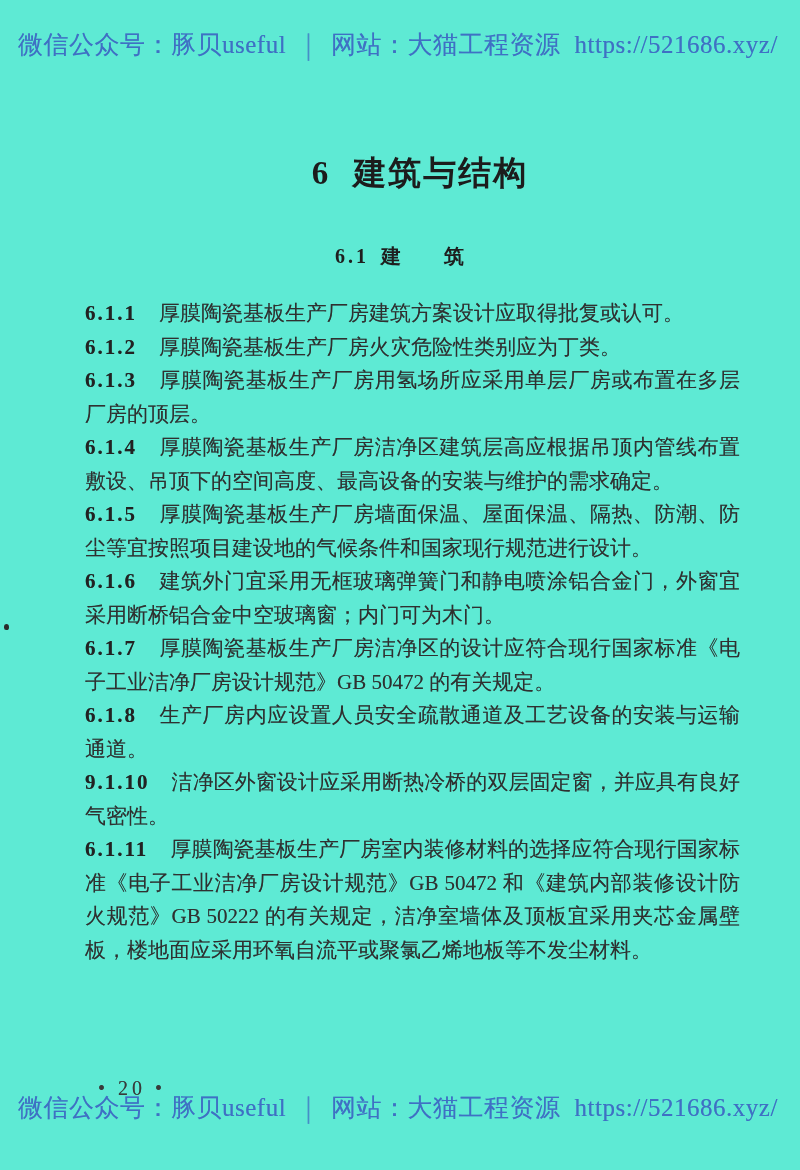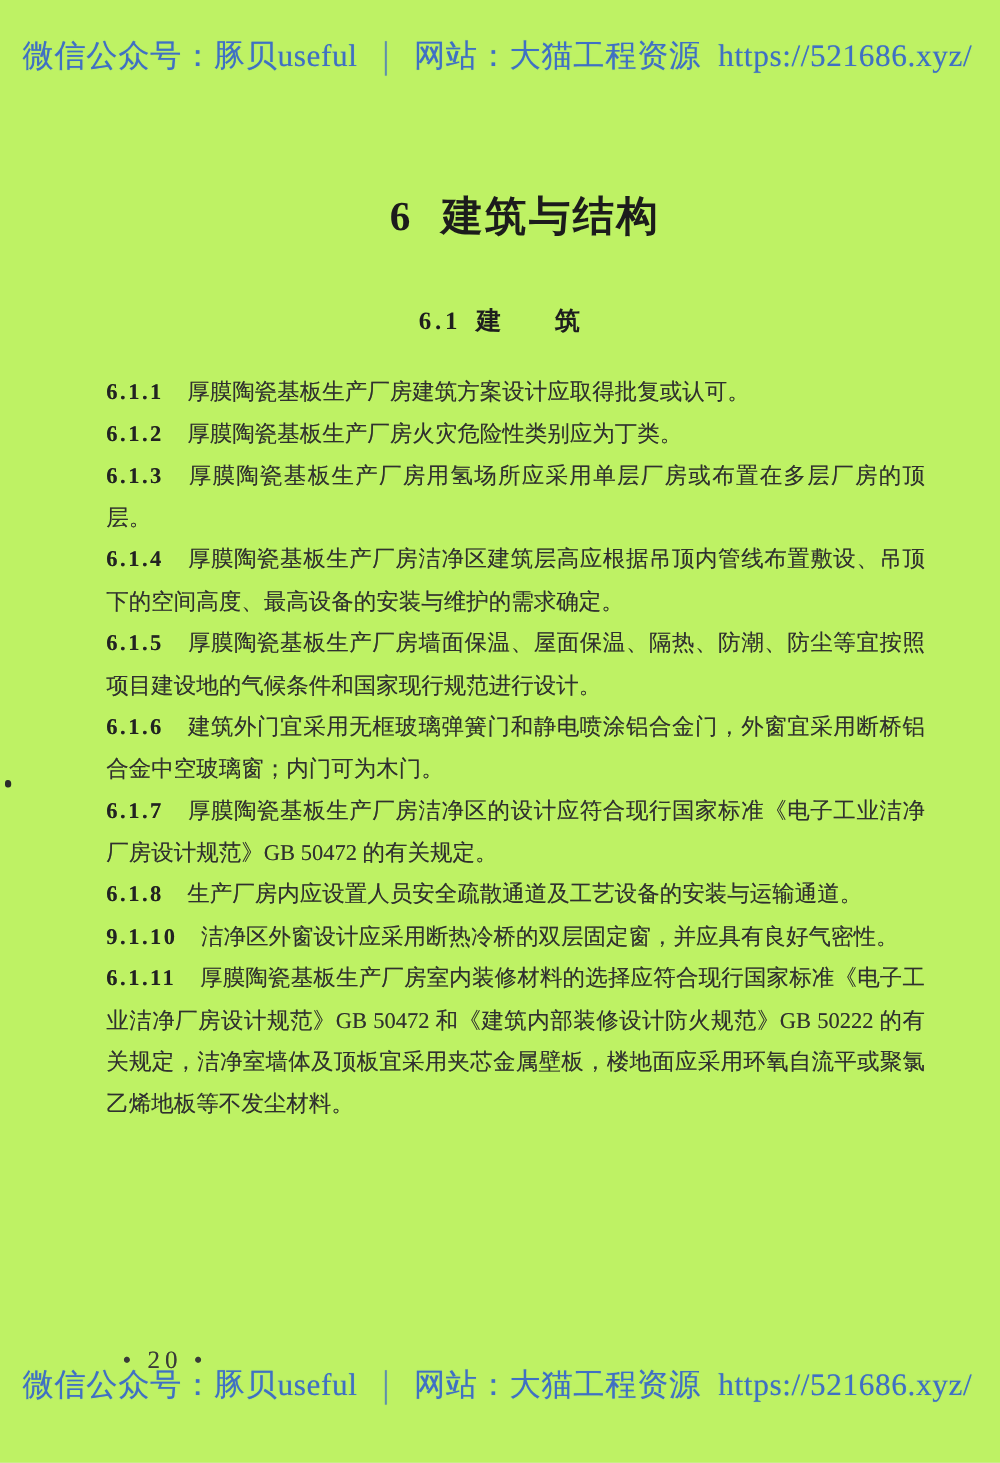--- a/index.html
+++ b/index.html
@@ -1,21 +1,21 @@
 <!DOCTYPE html>
 <html lang="zh"><head>
 <meta charset="utf-8">
 <style>
   html,body{margin:0;padding:0;}
   body{background:#e9e9e9;}
   .page{
     position:relative;
     width:800px;height:1170px;
     margin:0 auto;
-    background:#bef264;
+    background:#5eead4;
     overflow:hidden;
     font-family:"Liberation Serif","DejaVu Serif",serif;
     color:#333;
   }
   
   .watermark{
     position:absolute;
     left:18px;
     width:775px;
     font-size:25px;
@@ -55,21 +55,21 @@
     font-weight:bold;
     color:#1e1e1e;
     letter-spacing:1px;
   }
   .section .sec-num{margin-right:0.6em;letter-spacing:3px;}
   
   .doc-body{
     position:absolute;
     top:297px;left:85px;
     width:655px;
-    font-size:18px;
+    font-size:21px;
     line-height:33.5px;
     text-align:justify;
     color:#303030;
     text-shadow:0 0 0.5px rgba(0,0,0,.35);
   }
   .clause{margin:0;}
   .clause .cnum{
     font-weight:bold;
     letter-spacing:2px;
     margin-right:1.05em;

